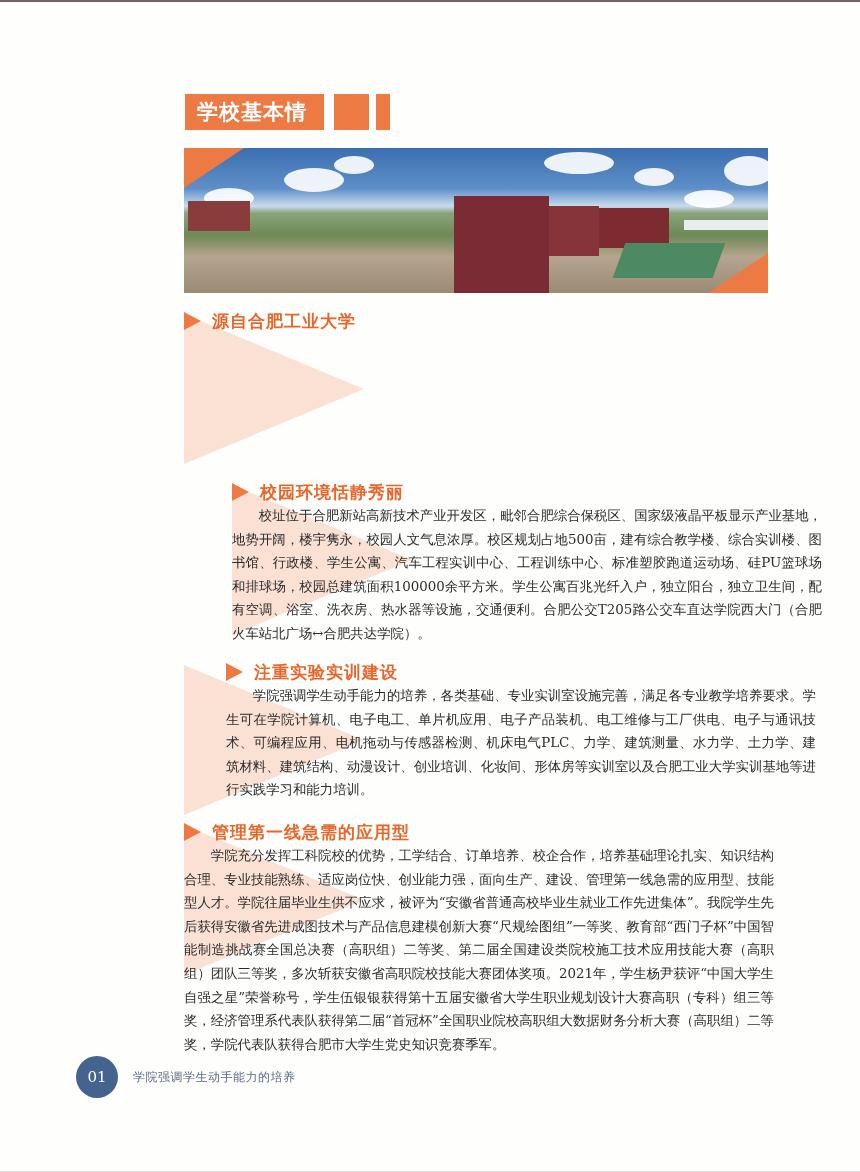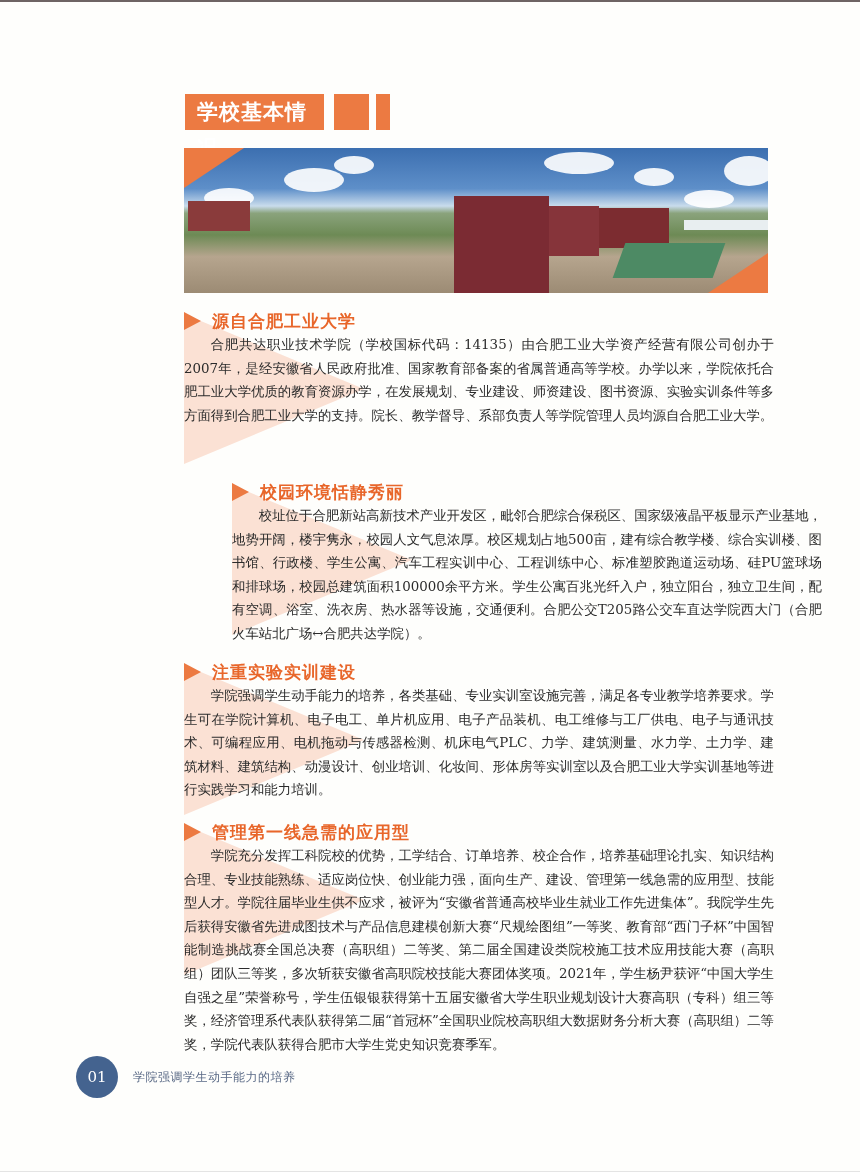--- a/index.html
+++ b/index.html
@@ -61,33 +61,32 @@
   <div class="corner-tl"></div>
   <div class="corner-br"></div>
 </div>
 
 <div class="section" style="top:309px;">
   <div class="deco" style="top:5px;"></div>
   <div class="sec-head">
     <span class="arrow"></span>
     <span class="sec-title">源自合肥工业大学</span>
   </div>
-  <p class="sec-body">合肥共达职业技术学院（学校国标代码：14135）由合肥工业大学资产经营有限公司创办于2007年，是经安徽省人民政府批准、国家教育部备案的省属普通高等学校。办学以来，学院依托合肥工业大学优质的教育资源办学，在发展规划、专业建设、师资建设、图书资源、实验实训条件等多方面得到合肥工业大学的支持。院长、教学督导、系部负责人等学院管理人员均源自合肥工业大学。</p>
 </div>
 
 <div class="section" style="top:480px;margin-left:48px;">
   <div class="deco" style="top:5px;"></div>
   <div class="sec-head">
     <span class="arrow"></span>
     <span class="sec-title">校园环境恬静秀丽</span>
   </div>
   <p class="sec-body">校址位于合肥新站高新技术产业开发区，毗邻合肥综合保税区、国家级液晶平板显示产业基地，地势开阔，楼宇隽永，校园人文气息浓厚。校区规划占地500亩，建有综合教学楼、综合实训楼、图书馆、行政楼、学生公寓、汽车工程实训中心、工程训练中心、标准塑胶跑道运动场、硅PU篮球场和排球场，校园总建筑面积100000余平方米。学生公寓百兆光纤入户，独立阳台，独立卫生间，配有空调、浴室、洗衣房、热水器等设施，交通便利。合肥公交T205路公交车直达学院西大门（合肥火车站北广场↔合肥共达学院）。</p>
 </div>
 
-<div class="section" style="top:660px;">
+<div class="section" style="top:660px;padding-left:42px;">
   <div class="deco" style="top:5px;"></div>
   <div class="sec-head">
     <span class="arrow"></span>
     <span class="sec-title">注重实验实训建设</span>
   </div>
   <p class="sec-body">学院强调学生动手能力的培养，各类基础、专业实训室设施完善，满足各专业教学培养要求。学生可在学院计算机、电子电工、单片机应用、电子产品装机、电工维修与工厂供电、电子与通讯技术、可编程应用、电机拖动与传感器检测、机床电气PLC、力学、建筑测量、水力学、土力学、建筑材料、建筑结构、动漫设计、创业培训、化妆间、形体房等实训室以及合肥工业大学实训基地等进行实践学习和能力培训。</p>
 </div>
 
 <div class="section" style="top:820px;">
   <div class="deco" style="top:5px;"></div>

